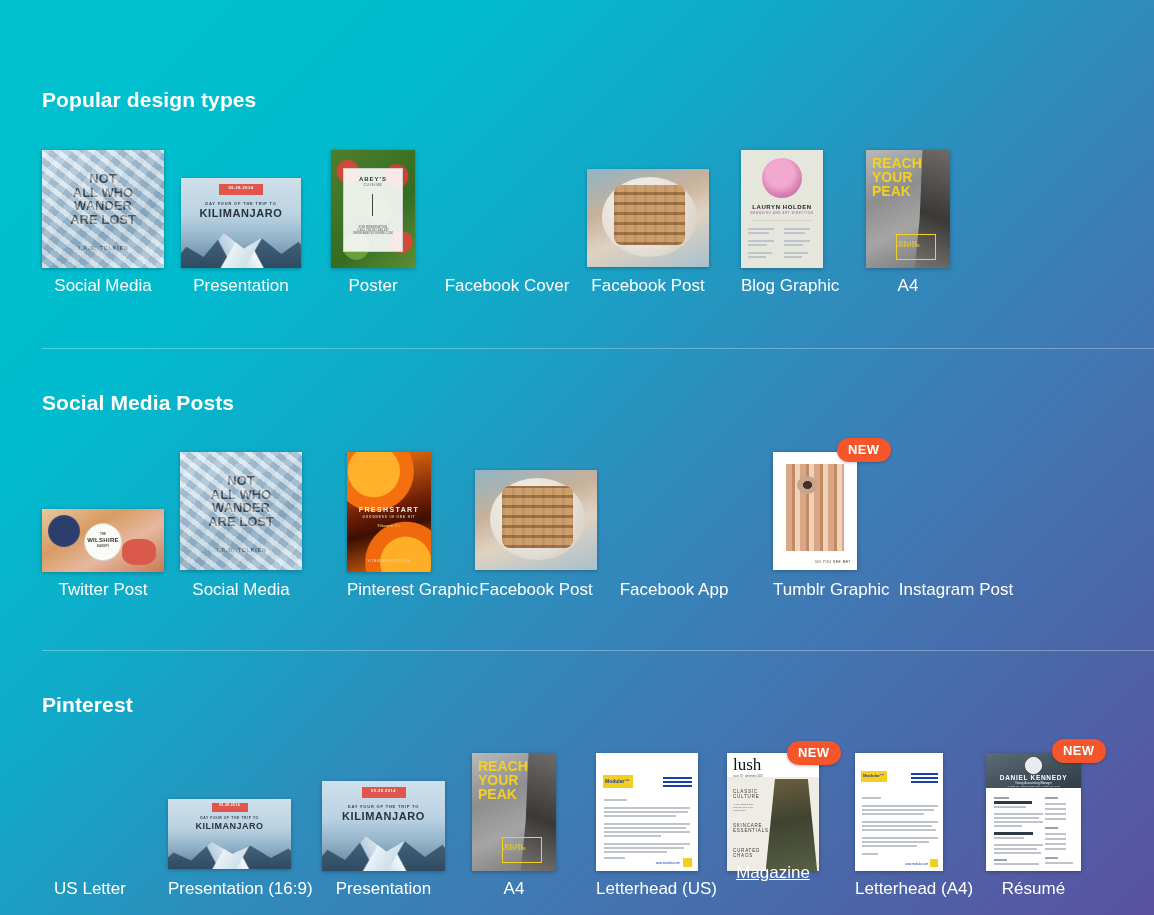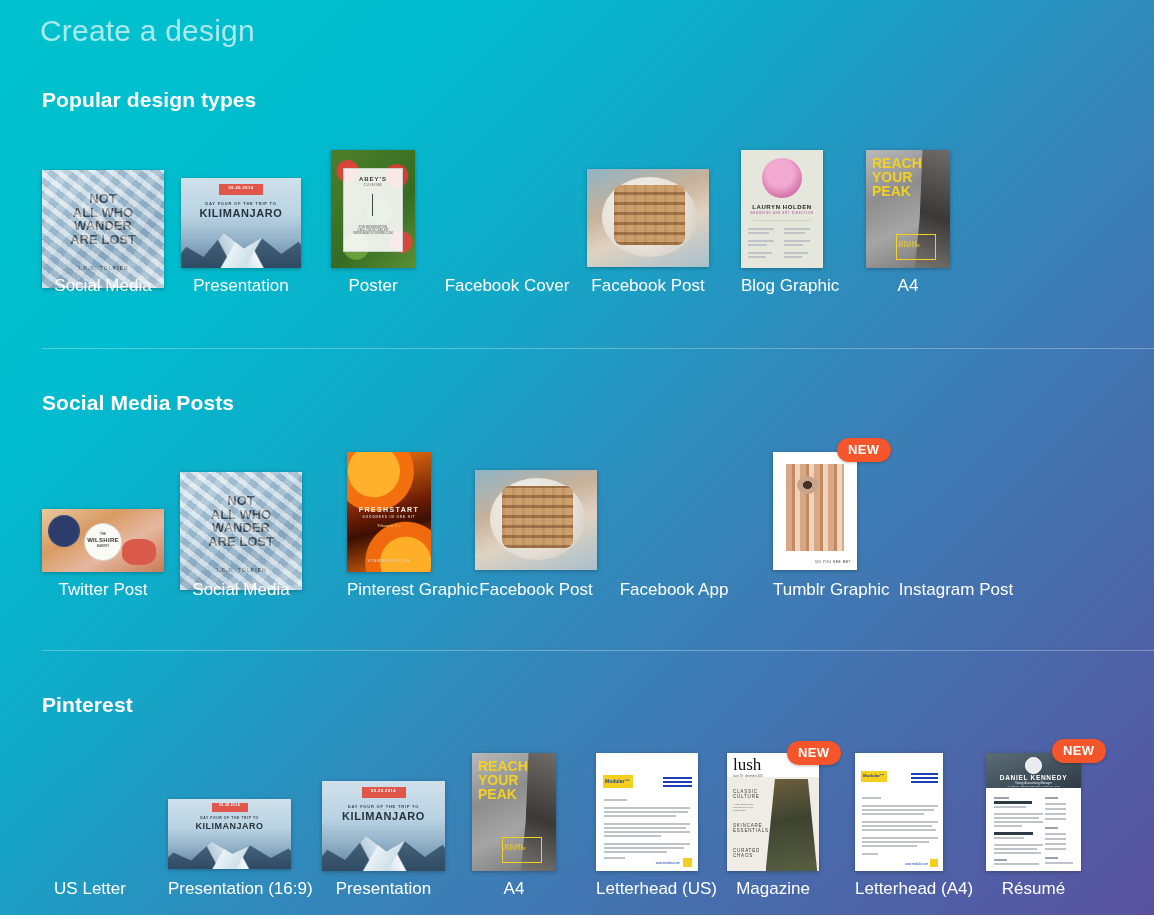--- a/index.html
+++ b/index.html
@@ -83,21 +83,21 @@
   
   .sky-mtn { background: linear-gradient(180deg,#cfe0ea 0%,#b9d2e2 42%,#8fb0c6 70%,#5d7e97 100%); }
   .sky-mtn::before {
     content:""; position:absolute; left:-10%; bottom:0; width:120%; height:56%;
     background:
       linear-gradient(120deg, transparent 46%, #e8f1f6 47%, #cfe0ea 60%, transparent 61%),
       linear-gradient(-118deg, transparent 44%, #f2f8fb 45%, #b9cedd 62%, transparent 63%),
       linear-gradient(180deg,#52718b,#2f4b63);
     clip-path: polygon(0% 100%, 12% 58%, 24% 78%, 38% 30%, 52% 62%, 64% 40%, 78% 72%, 90% 48%, 100% 86%, 100% 100%);
   }
-  .aerial-snow { background: linear-gradient(150deg,#cfe2ee 0%,#aac6d8 40%,#8fb0c6 65%,#c9dce8 100%); margin-top: 20px; }
+  .aerial-snow { background: linear-gradient(150deg,#cfe2ee 0%,#aac6d8 40%,#8fb0c6 65%,#c9dce8 100%); }
   .aerial-snow::after {
     content:""; position:absolute; inset:0;
     background:
       repeating-linear-gradient(38deg, rgba(255,255,255,.55) 0 5px, rgba(120,150,175,.28) 5px 11px),
       repeating-linear-gradient(-52deg, rgba(255,255,255,.22) 0 9px, rgba(90,125,155,.18) 9px 18px);
     opacity:.85;
   }
   .waffle { background: linear-gradient(160deg,#8fb4c6 0%,#c7b19a 35%,#e0d2c1 60%,#a8c0cc 100%); }
   .waffle::before {
     content:""; position:absolute; left:12%; top:8%; width:78%; height:82%;
@@ -152,21 +152,20 @@
   .resume-top { position:absolute; left:0; right:0; top:0; height:30%;
       background: linear-gradient(160deg,#5b6d78,#2e3b46); }
   .blog-card { background:#e6e7dc; }
   .meta-rows i { position:absolute; height:2px; background:#bfc4cb; left:8%; }
 </style>
 </head>
 <body>
 
 <div id="page-root">
 
-  <div class="page-title">Create a design</div>
 
   <div class="section">
     <div class="section-title" style="top:88px;">Popular design types</div>
 
     <div class="card" style="left:42px; top:150px; width:122px; height:150px;">
       <div class="thumb aerial-snow" style="left:0; top:0; width:122px; height:118px;">
         <div class="tx" style="top:22px; font-size:13px; color:#1b1b1b; text-shadow:0 0 2px rgba(255,255,255,.6);">NOT<br>ALL WHO<br>WANDER<br>ARE LOST</div>
         <div class="tx" style="top:96px; font-size:5px; color:#2c2c2c; letter-spacing:1px;">J.R.R. TOLKIEN</div>
       </div>
       <div class="label" style="top:126px;">Social Media</div>
@@ -365,21 +364,21 @@
     <div class="card" style="left:727px; top:753px; width:92px; height:155px;">
       <div class="badge" style="left:60px; top:-12px;">NEW</div>
       <div class="thumb magazine" style="left:0; top:0; width:92px; height:118px;">
         <div style="position:absolute; left:6px; top:2px; font-size:17px; color:#111; font-family:'Liberation Serif',serif;">lush</div>
         <div style="position:absolute; left:6px; top:22px; font-size:2.6px; color:#555;">issue 18 · december 2016</div>
         <div style="position:absolute; left:6px; top:36px; font-size:4.5px; color:#3a3a2e; letter-spacing:.8px; z-index:3;">CLASSIC<br>CULTURE</div>
         <div style="position:absolute; left:6px; top:50px; font-size:2.4px; color:#6a6a5a; z-index:3;">All the latest trends<br>and how-to's in the<br>cultural arts.</div>
         <div style="position:absolute; left:6px; top:70px; font-size:4.5px; color:#3a3a2e; letter-spacing:.8px; z-index:3;">SKINCARE<br>ESSENTIALS</div>
         <div style="position:absolute; left:6px; top:95px; font-size:4.5px; color:#3a3a2e; letter-spacing:.8px; z-index:3;">CURATED<br>CHAOS</div>
       </div>
-      <div class="label" style="top:126px;">Magazine</div>
+      <div class="label" style="top:110px;text-decoration:underline;">Magazine</div>
     </div>
 
     <div class="card" style="left:855px; top:753px; width:88px; height:155px;">
       <div class="thumb paper" style="left:0; top:0; width:88px; height:118px;">
         <div style="position:absolute; left:6px; top:18px; width:26px; height:11px; background:#f4cf1f;"></div>
         <div style="position:absolute; left:8px; top:20px; font-size:4.4px; font-weight:bold; color:#1a3fb0;">Modular™</div>
         <div class="meta-rows" style="position:absolute; inset:0;">
           <i style="top:20px; left:64%; width:30%; background:#1a3fb0;"></i>
           <i style="top:24px; left:64%; width:30%; background:#1a3fb0;"></i>
           <i style="top:28px; left:64%; width:30%; background:#1a3fb0;"></i>

